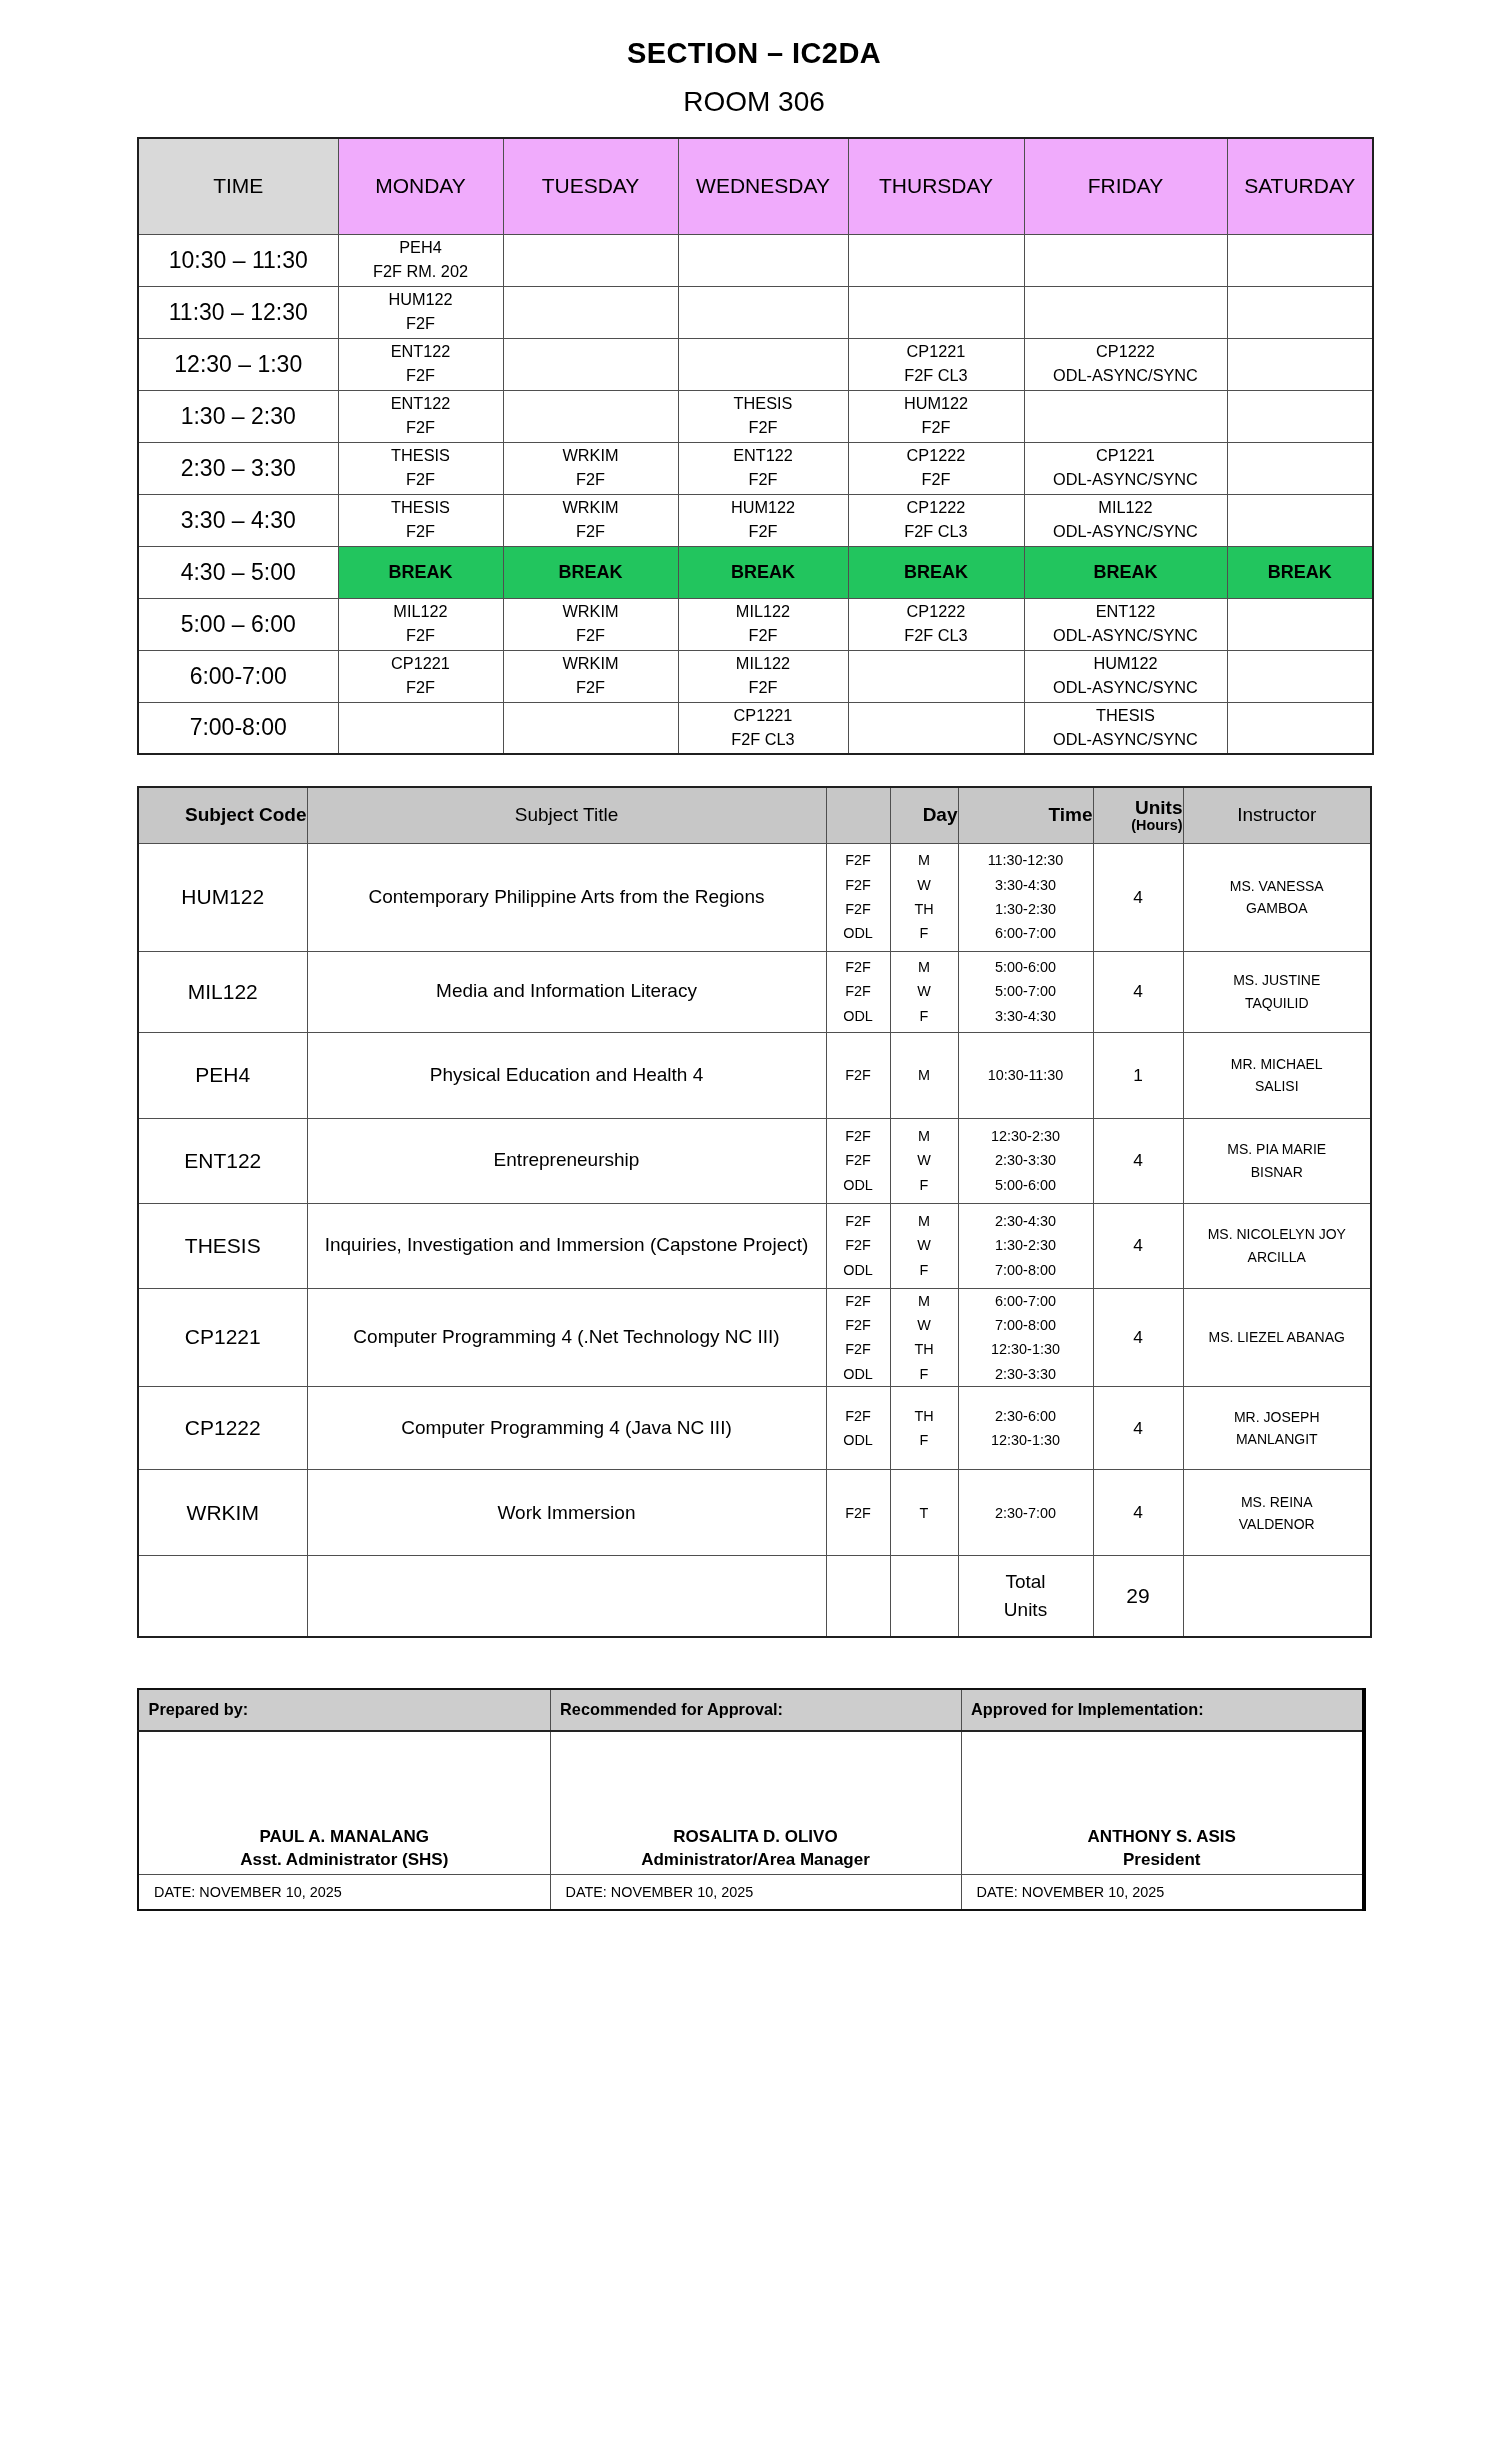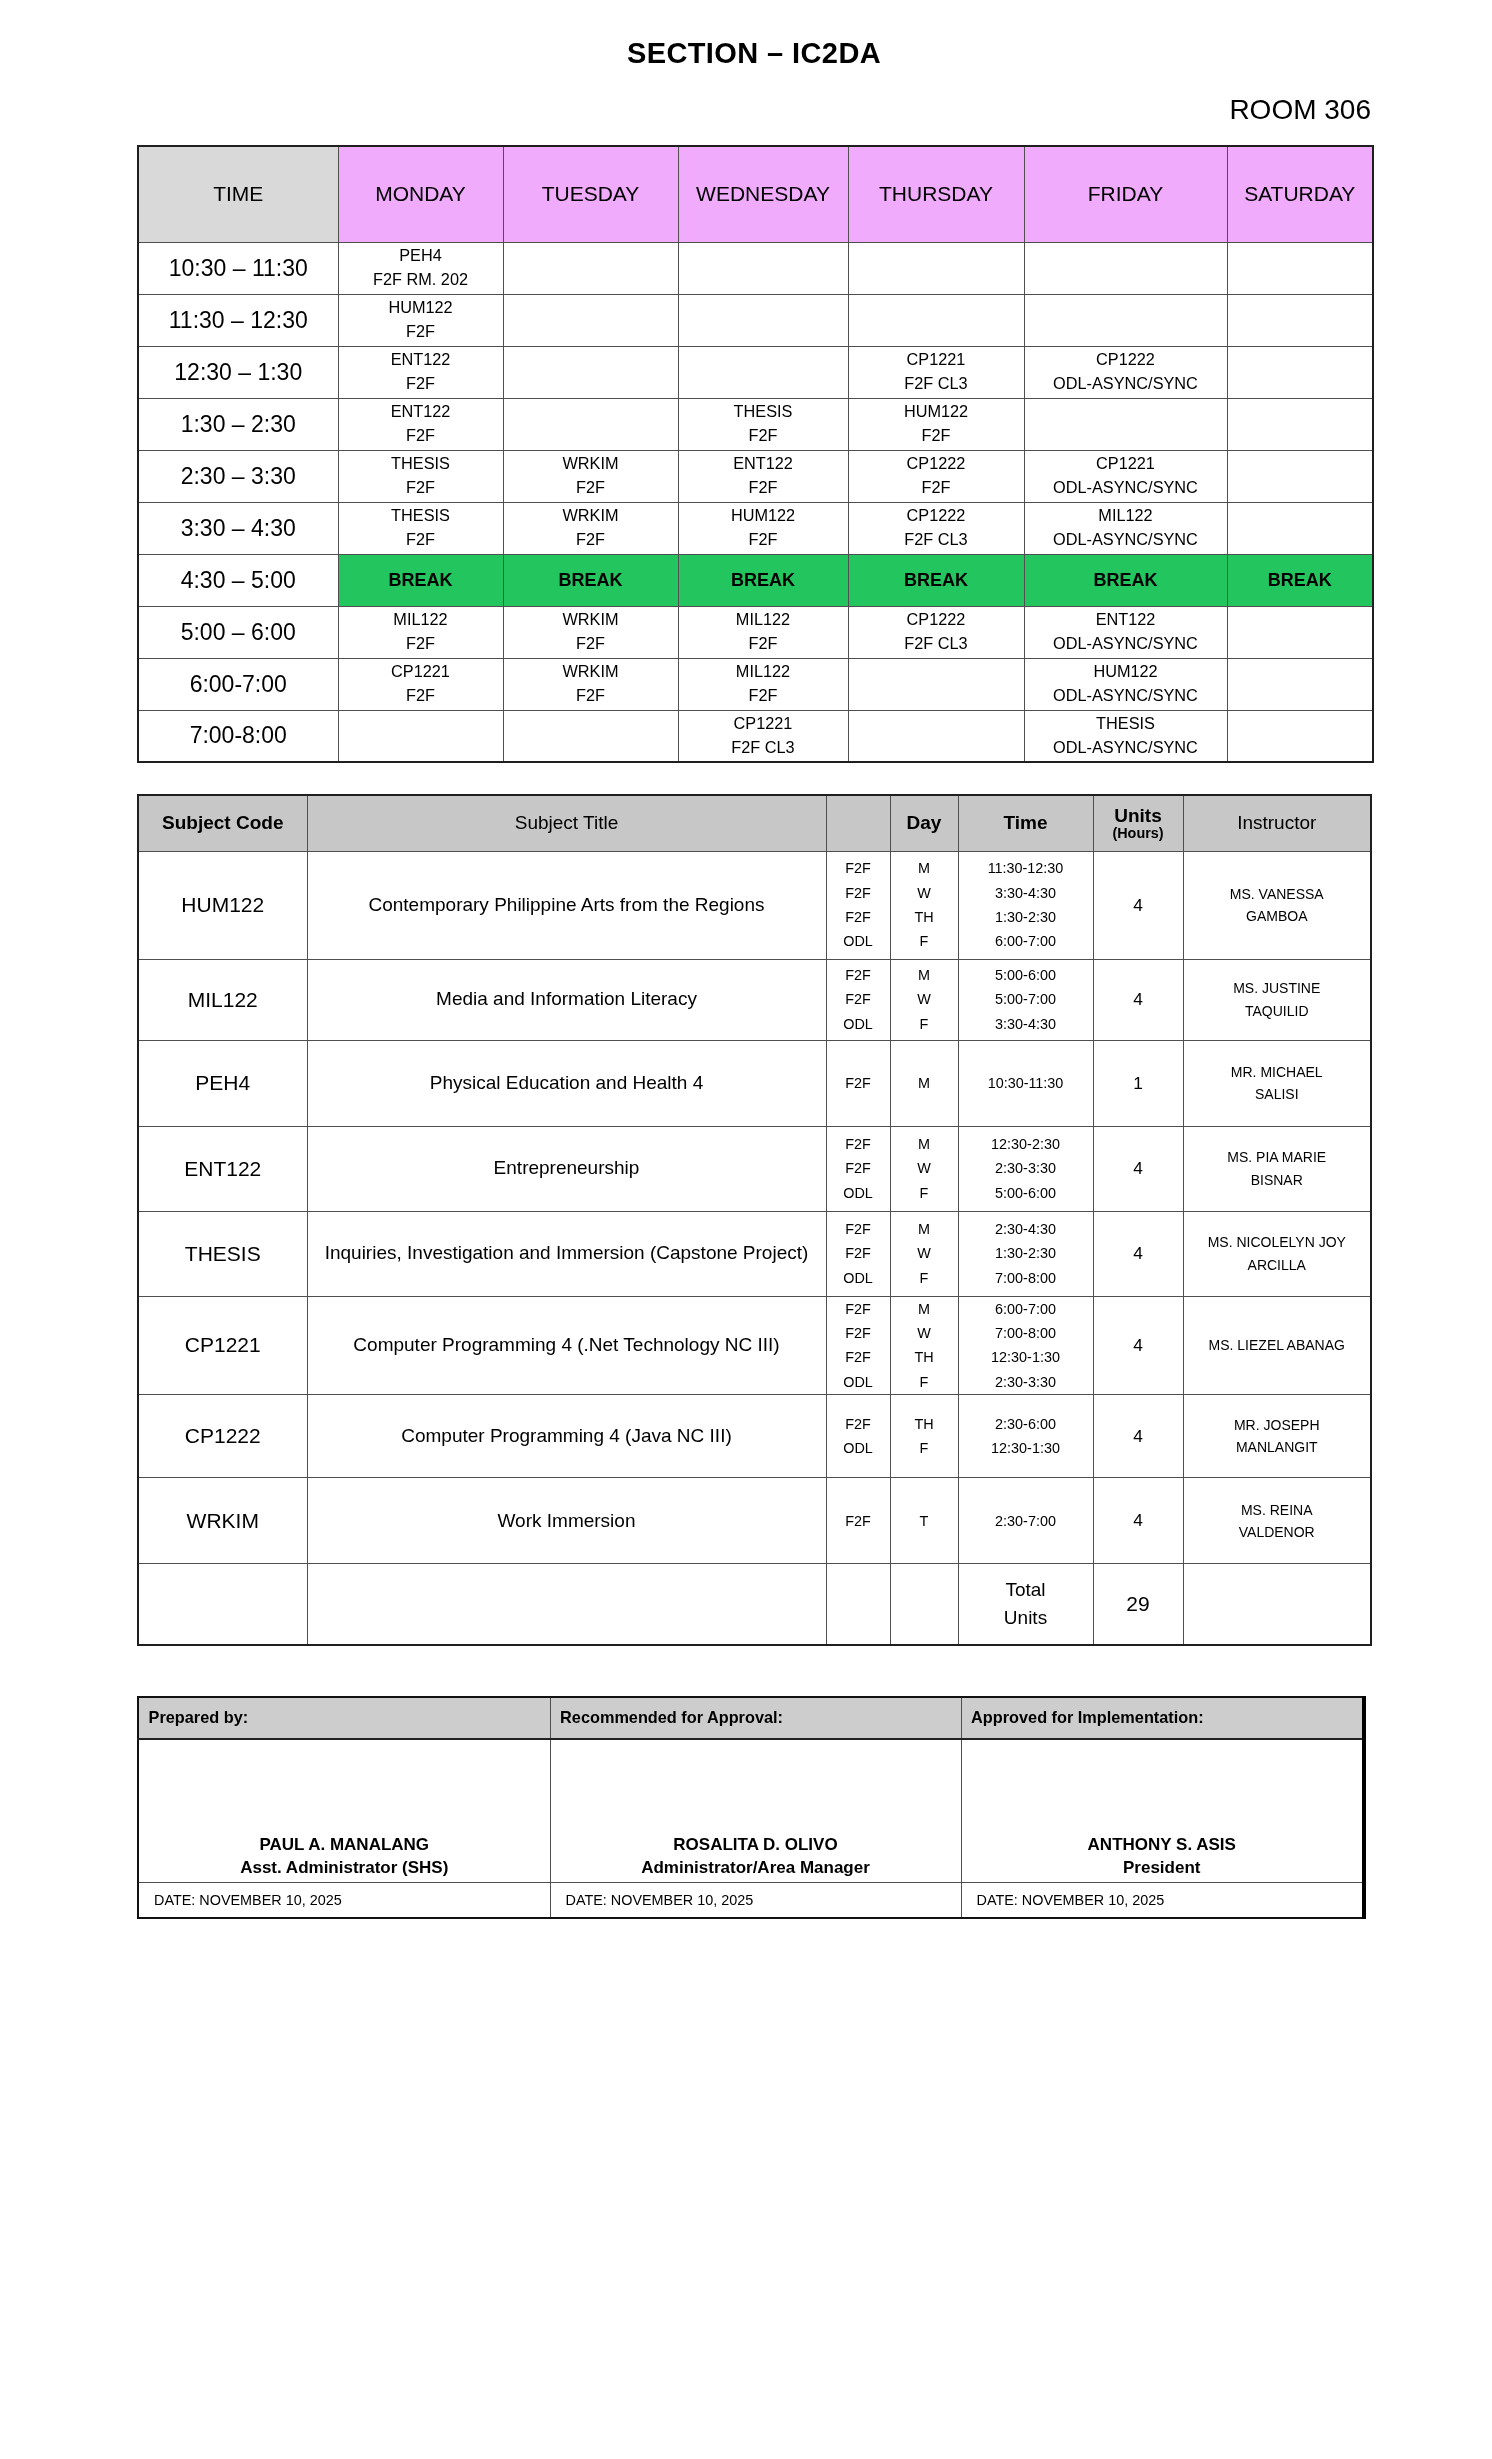--- a/index.html
+++ b/index.html
@@ -4,39 +4,39 @@
 <style>
   * { box-sizing: border-box; }
   html,body { margin:0; padding:0; }
   body {
     width:1493px; height:2459px; background:#ffffff; color:#000;
     font-family:"Liberation Sans","DejaVu Sans",sans-serif;
   }
   .doc { width:1234px; margin-left:137px; padding-top:37px; }
 
   .title { text-align:center; font-size:29px; font-weight:bold; letter-spacing:0.4px; }
-  .subtitle { text-align:right; font-size:28px; margin-top:24px; }
+  .subtitle { text-align:center; font-size:28px; margin-top:16px; }
 
   table { border-collapse:collapse; table-layout:fixed; }
 
   
   .sched { width:1234px; margin-top:19px; border:2.9px solid #1f1f1f; }
   .sched th, .sched td { border:1.9px solid #4f4f4f; text-align:center; vertical-align:middle; padding:0; overflow:hidden; }
   .sched thead th { background:#f0abfc; font-weight:normal; font-size:21px; height:96px; }
   .sched thead th.th-time { background:#d9d9d9; }
   .sched td.t { font-size:23px; height:52px; background:#fff; }
   .sched td.c { font-size:16.3px; line-height:1.45; }
   .break-row td.brk { background:#22c55e; font-weight:bold; font-size:18px; }
 
   
   .subjects { width:1234px; margin-top:31px; border:2.9px solid #1f1f1f; }
   .subjects th, .subjects td { border:1.9px solid #4f4f4f; text-align:center; vertical-align:middle; padding:0; overflow:hidden; }
   .subjects thead tr { height:56px; }
   .subjects thead th { background:#c7c7c7; font-weight:normal; font-size:19px; }
-  .subjects thead th.bold { font-weight:bold; }
+  .subjects thead th.bold { font-weight:bold;text-align:right; }
   .h-units-sub { font-size:14.4px; font-weight:bold; margin-top:-1.9px; }
   .code-cell { font-size:21px; }
   .title-cell { font-size:19px; padding:0 53px; line-height:1.6; }
   .mode-cell, .day-cell, .time-cell { font-size:14.4px; line-height:1.7; }
   .units-cell { font-size:17.3px; }
   .instr-cell { font-size:14px; line-height:1.6; padding:0 5.8px; }
   .total-lbl { font-size:19px; line-height:1.5; }
   .total-units { font-size:21px; }
 
   

